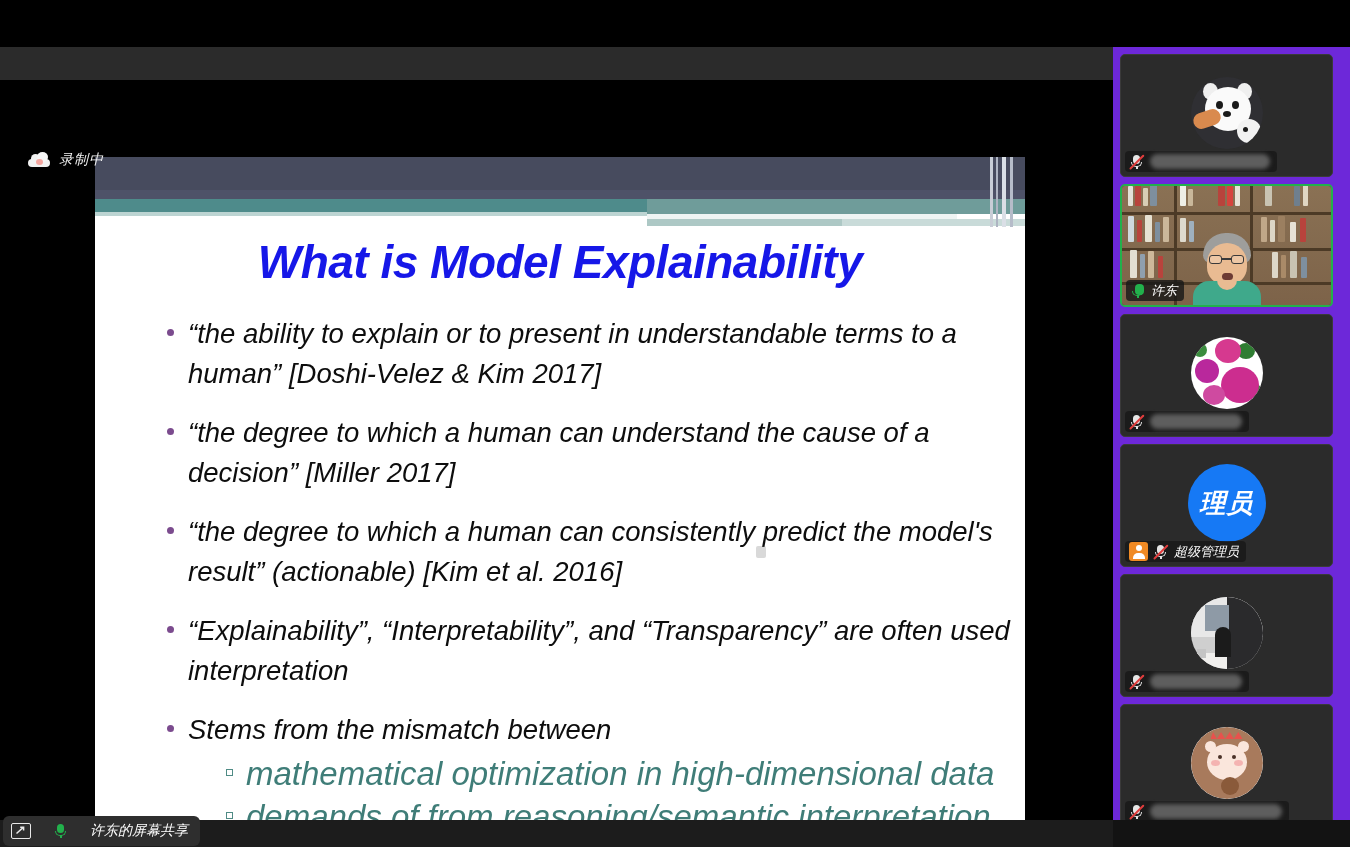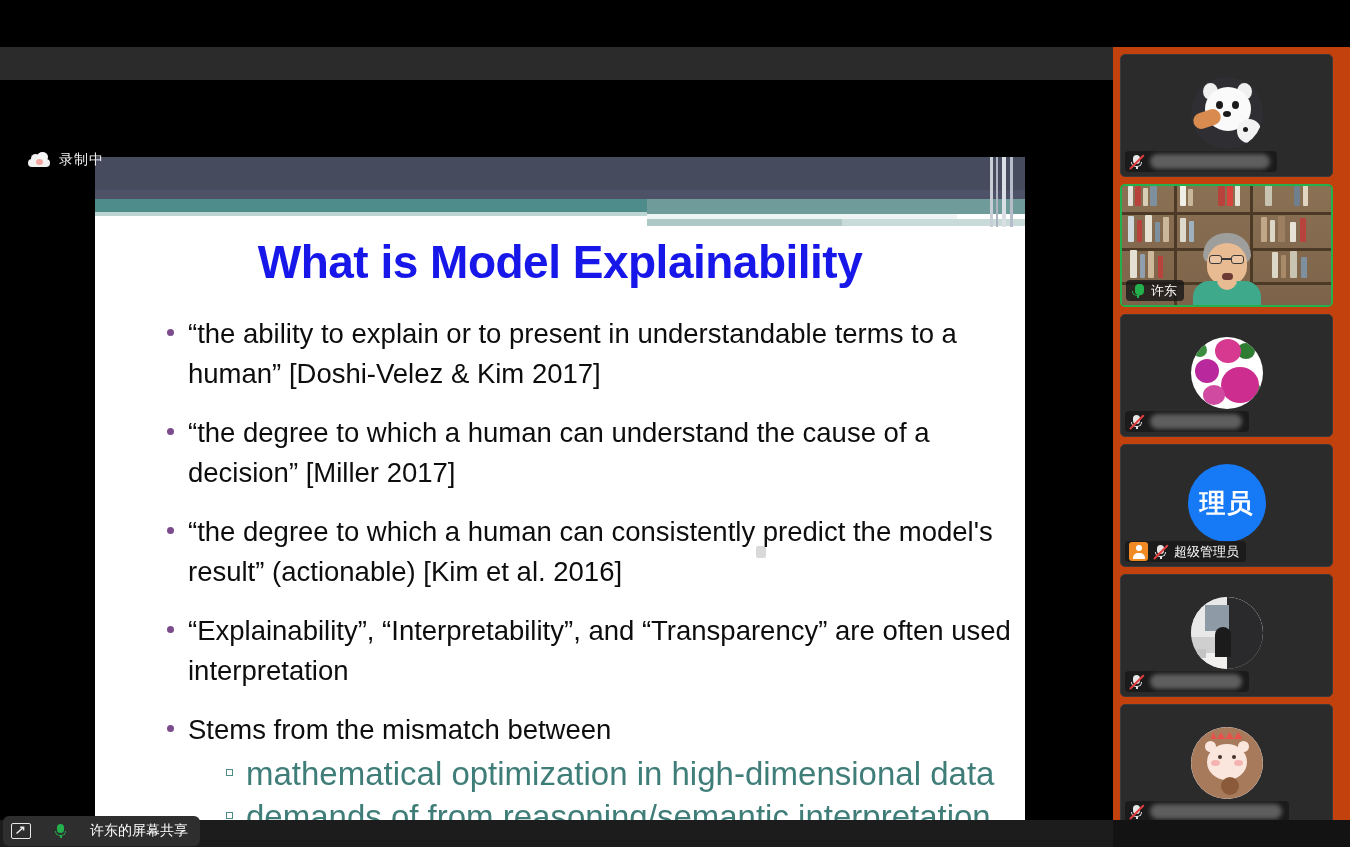--- a/index.html
+++ b/index.html
@@ -18,21 +18,21 @@
     font-family:"DejaVu Sans","Liberation Sans",sans-serif;
   }
   .winctl{ position:absolute; top:0; right:0; height:47px; display:flex; align-items:center; }
   .winbtn{
     width:40px; height:47px; display:flex; align-items:center; justify-content:center;
     color:#4b4b4b;
   }
   .winbtn svg{ display:block; }
 
   
-  #meetbody{ position:absolute; left:0; top:47px; width:1350px; height:600px; background:#000; }
+  #meetbody{ position:absolute; left:0; top:47px; width:1350px; height:600px; background:#000;font-style:italic; }
 
   
   #sharearea{
     position:absolute; left:0; top:0; width:1113px; height:773px;
     background:#000; overflow:hidden;
   }
   #topstrip{
     position:absolute; left:0; top:0; width:1113px; height:33px; background:#2b2b2b;
   }
   #recbadge{
@@ -104,21 +104,21 @@
 
   
   #cursorart{
     position:absolute; left:661px; top:389px; width:10px; height:12px;
     background:rgba(120,120,120,0.28); border-radius:2px;
   }
 
   
   #strip{
     position:absolute; left:1113px; top:0; width:237px; height:800px;
-    background:#c2410c; padding:7px 7px 0 7px;
+    background:#6d28d9; padding:7px 7px 0 7px;
   }
   .tile{
     position:relative; width:213px; height:123px; background:#2b2b2b;
     border:1.5px solid #3a3a3a; border-radius:5px; overflow:hidden; margin-bottom:7px;
   }
   .tile.active{ border:2.5px solid #22b14c; }
 
   .avatar{
     position:absolute; left:50%; top:48%; transform:translate(-50%,-50%);
     width:72px; height:72px; border-radius:50%; overflow:hidden;

